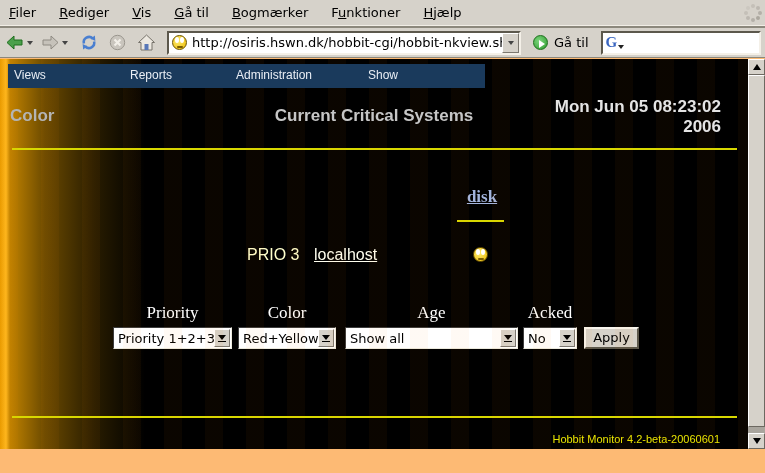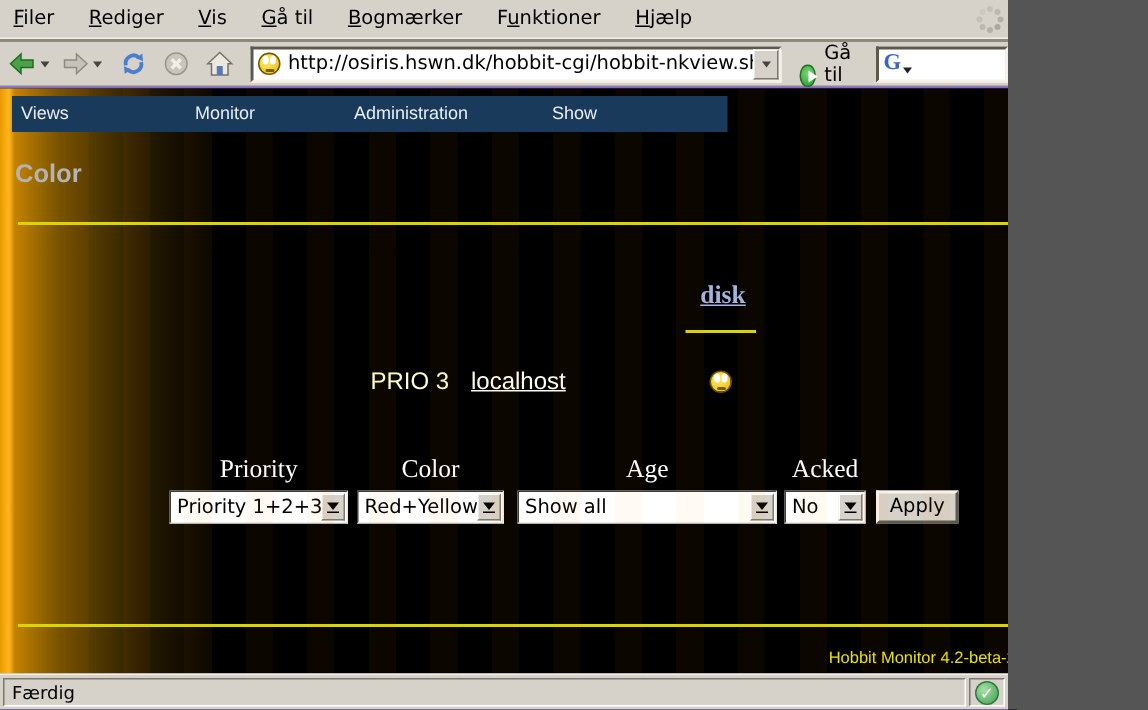--- a/index.html
+++ b/index.html
@@ -1,17 +1,17 @@
 <!DOCTYPE html>
 <html><head>
 <meta charset="utf-8">
 <style>
   * { margin:0; padding:0; box-sizing:border-box; }
   body { background:#555; font-family:"DejaVu Sans",sans-serif; }
-  .win { position:relative; width:672px; height:473px; background:#8b5cf6; overflow:hidden; }
+  .win { position:relative; width:765px; height:473px; background:#fdba74; overflow:hidden; }
 
   
   .menubar { position:absolute; top:0; left:0; right:0; height:28px; background:#d6d2ca;
              border-bottom:2px solid #8c887c; box-shadow:inset 0 -1px 0 #f2eee6; }
   .menu-item { display:inline-block; padding:5px 9px 4px 9px; font-size:13px; color:#000; cursor:default; }
   .ak { text-decoration:underline; }
   .throbber { position:absolute; right:1px; top:1px; width:23px; height:24px; }
   .throbber-dots { position:absolute; left:50%; top:50%; width:4px; height:4px; border-radius:50%;
     margin:-2px 0 0 -2px; background:transparent;
     box-shadow:0 -7px 0 #c4c0b8, 5px -5px 0 #bcb8b0, 7px 0 0 #b4b0a8, 5px 5px 0 #aca89f,
@@ -199,26 +199,31 @@
       <span class="g-glyph">G</span>
       <span class="g-tri"></span>
     </span>
   </div>
 
   <div class="content">
     <div class="page">
 
       <div class="navbar">
         <span class="nav-item" style="left:6px">Views</span>
-        <span class="nav-item" style="left:122px">Monitor</span>
+        <span class="nav-item" style="left:122px">Reports</span>
         <span class="nav-item" style="left:228px">Administration</span>
         <span class="nav-item" style="left:360px">Show</span>
       </div>
 
       <div class="brand">Color</div>
+      <div class="page-title">Current Critical Systems</div>
+      <div class="date-block">
+        <div>Mon Jun 05 08:23:02</div>
+        <div>2006</div>
+      </div>
 
       <div class="hr-yellow hr1"></div>
 
       <a class="col-link">disk</a>
       <div class="col-underline"></div>
 
       <span class="prio-label">PRIO 3</span>
       <a class="host-link">localhost</a>
       <span class="smiley row-status"></span>
 
@@ -265,20 +270,14 @@
       <div class="sb-btn sb-up">
           <span class="tri"></span>
         </div>
       <div class="sb-thumb"></div>
       <div class="sb-btn sb-down">
           <span class="tri"></span>
         </div>
     </div>
   </div>
 
-  <div class="statusbar">
-    <div class="status-field">Færdig</div>
-    <div class="status-icon-panel">
-      <span class="check-circle">✓</span>
-    </div>
-  </div>
 
 </div>
 
 </body></html>

